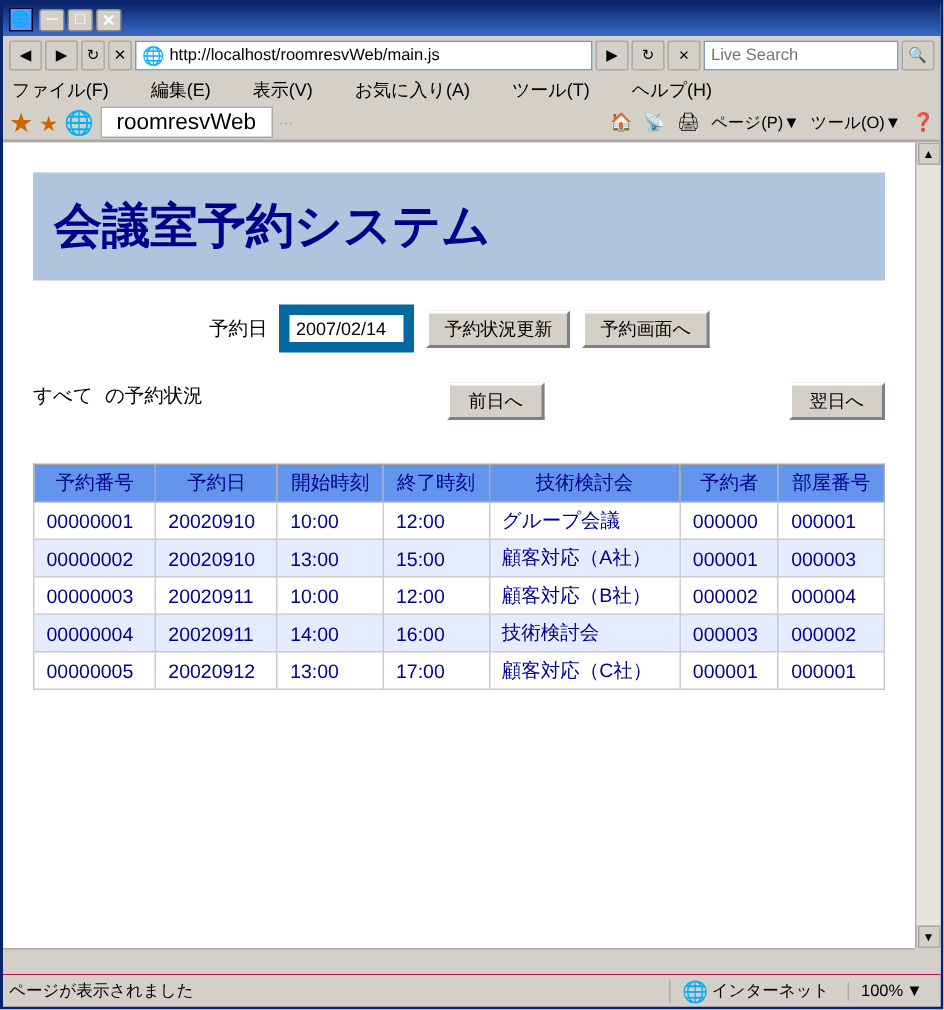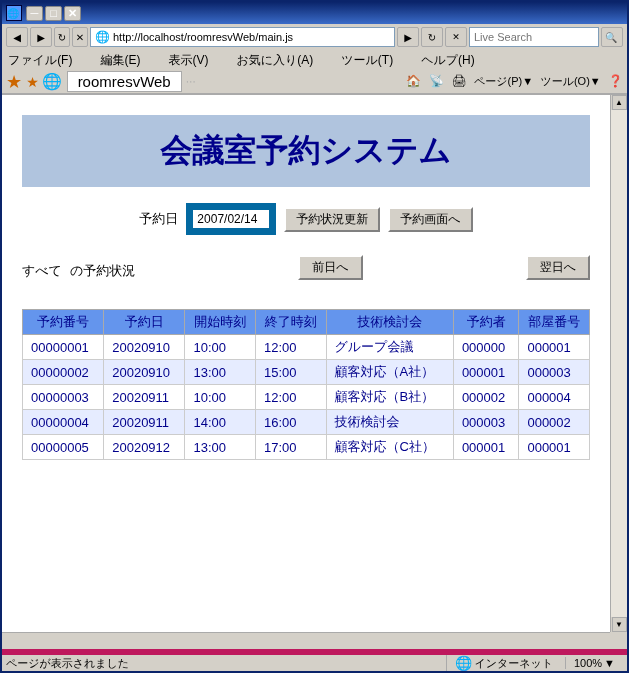--- a/index.html
+++ b/index.html
@@ -31,41 +31,41 @@
     .content-area { flex: 1; background: white; overflow: auto; position: relative; }
     .scrollbar-v { position: absolute; right: 0; top: 0; bottom: 17px; width: 17px; background: #d4d0c8; border-left: 1px solid #aaa; display: flex; flex-direction: column; align-items: center; }
     .scroll-arrow { width: 15px; height: 15px; background: #d4d0c8; border: 1px solid #aaa; display: flex; align-items: center; justify-content: center; font-size: 8px; cursor: pointer; }
     .scroll-track { flex: 1; background: #e8e4dc; width: 100%; }
     .scrollbar-h { position: absolute; bottom: 0; left: 0; right: 17px; height: 17px; background: #d4d0c8; border-top: 1px solid #aaa; }
     .corner { position: absolute; right: 0; bottom: 0; width: 17px; height: 17px; background: #d4d0c8; }
 
     .page-content { padding: 20px; margin-right: 17px; }
 
     
-    .page-title-box { background: #b0c4de; text-align: center; padding: 14px; margin-bottom: 16px; }
+    .page-title-box { background: #b0c4de; text-align: left; padding: 14px; margin-bottom: 16px; }
     .page-title { font-size: 32px; font-weight: bold; color: #00008b; font-family: 'MS Gothic', sans-serif; }
 
     
     .date-row { display: flex; align-items: center; justify-content: center; gap: 8px; margin-bottom: 20px; font-size: 13px; }
     .date-input { border: 7px solid #0369a1; padding: 2px 4px; font-size: 12px; width: 90px; }
     .action-btn { background: #d4d0c8; border: 2px solid; border-color: #fff #808080 #808080 #fff; padding: 2px 10px; font-size: 12px; cursor: pointer; }
 
     
-    .status-row { display: flex; align-items: flex-end; margin-bottom: 8px; font-size: 13px; gap: 8px; }
+    .status-row { display: flex; align-items: flex-start; margin-bottom: 8px; font-size: 13px; gap: 8px; }
     .nav-day-btn { background: #d4d0c8; border: 2px solid; border-color: #fff #808080 #808080 #fff; padding: 2px 12px; font-size: 12px; cursor: pointer; }
 
     
     table { border-collapse: collapse; width: 100%; font-size: 13px; margin-top: 29px; }
     th { background: #6495ed; color: #00008b; border: 1px solid #aaa; padding: 3px 6px; text-align: center; font-weight: normal; }
     tr.even { background: #ffffff; }
     tr.odd { background: #e6ecff; }
     td { border: 1px solid #ccc; padding: 3px 8px; color: #00008b; }
 
     
-    .status-bar { background: #d4d0c8; border-top: 6px solid #be185d; height: 22px; display: flex; align-items: center; padding: 0 4px; font-size: 11px; gap: 4px; }
+    .status-bar { background: #d4d0c8; border-top: 1px solid #be185d; height: 22px; display: flex; align-items: center; padding: 0 4px; font-size: 11px; gap: 4px; }
     .status-main { flex: 1; }
     .status-zone { display: flex; align-items: center; gap: 2px; padding: 0 8px; border-left: 1px solid #aaa; }
     .status-pct { display: flex; align-items: center; gap: 2px; padding: 0 8px; border-left: 1px solid #aaa; }
     .globe-icon { font-size: 14px; }
   </style>
 </head>
 <body>
 
 <div class="window">
 

